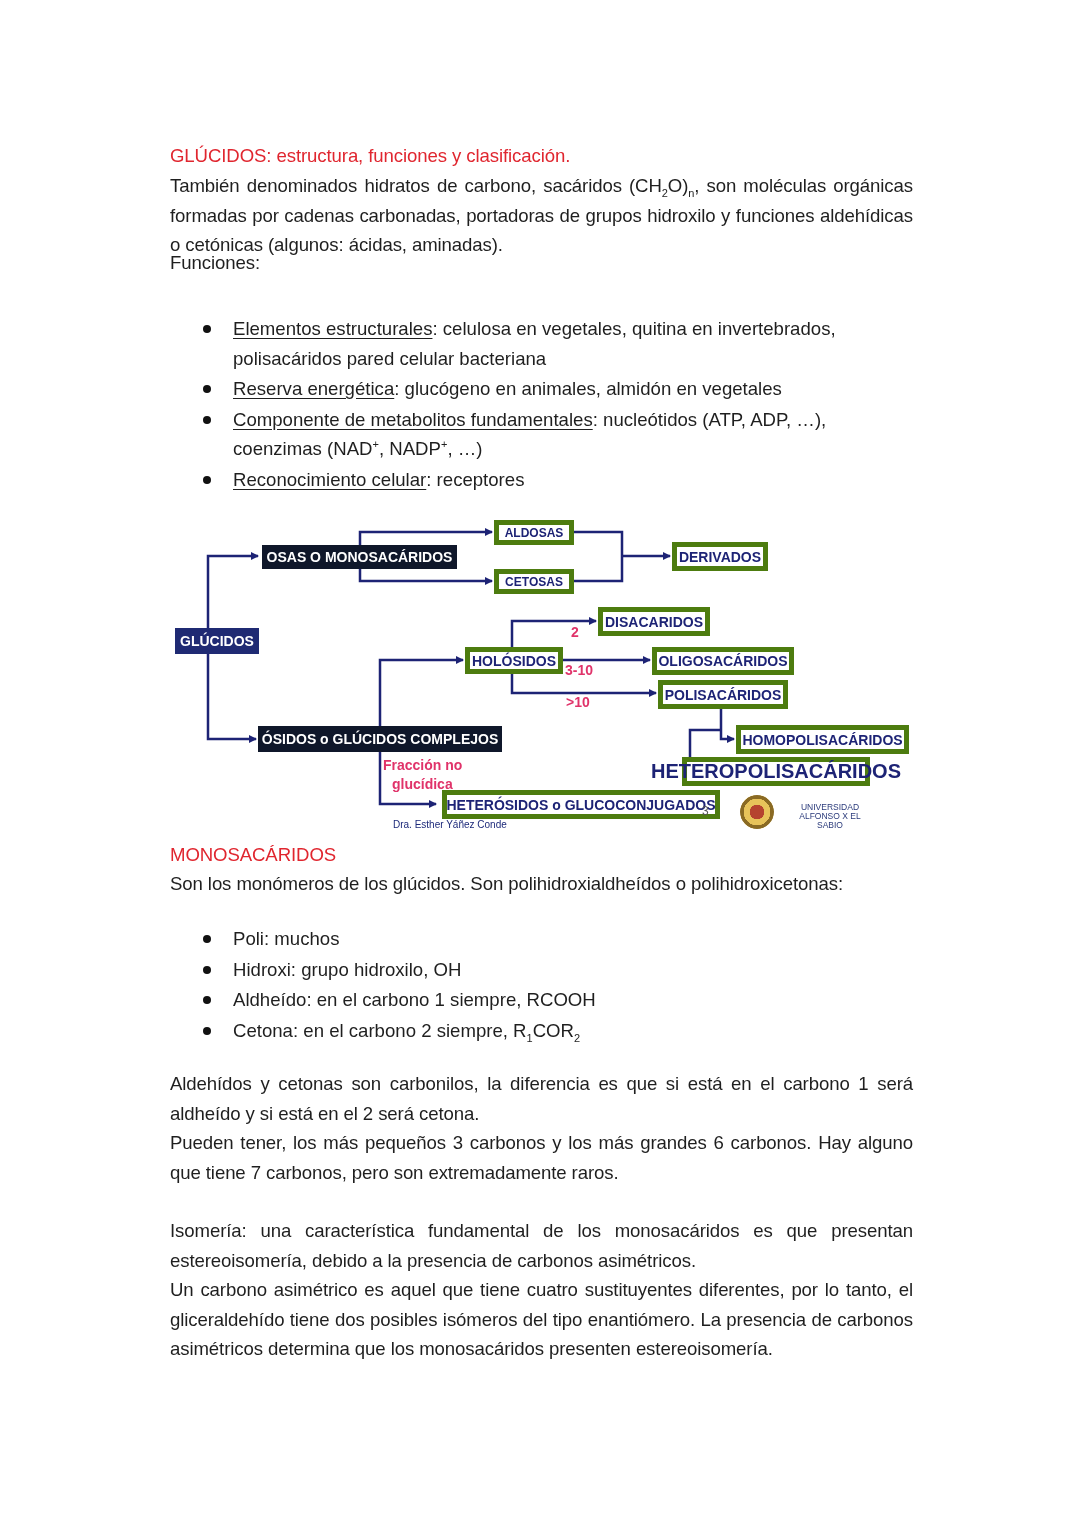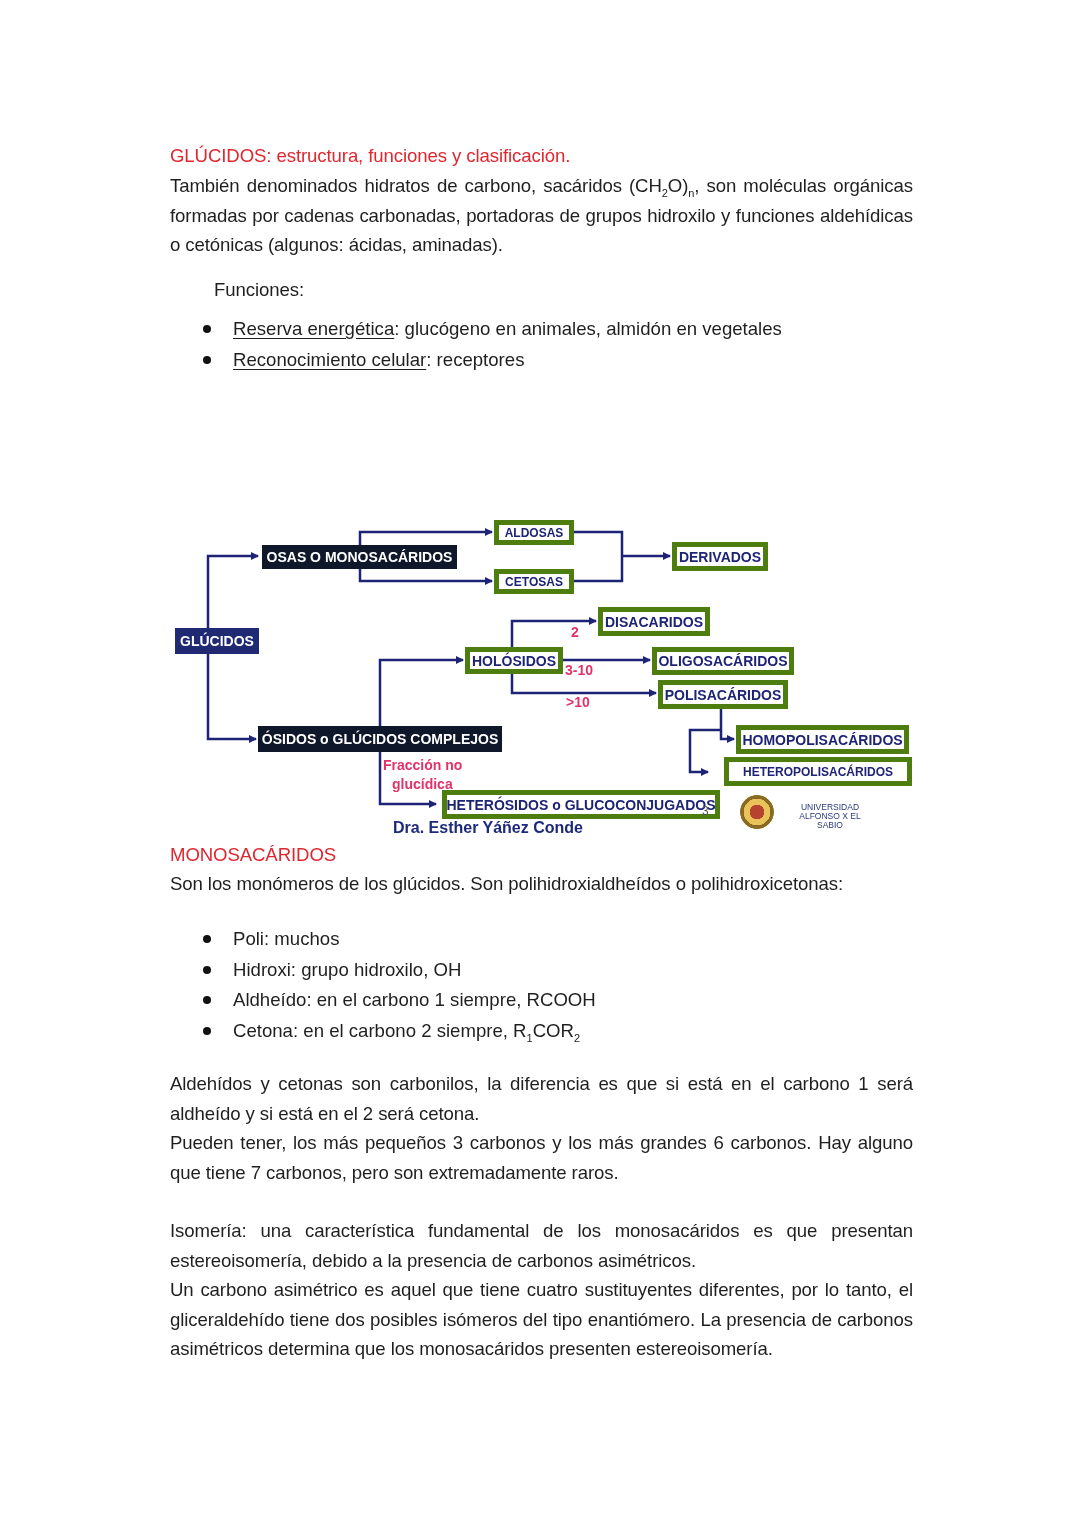--- a/index.html
+++ b/index.html
@@ -22,38 +22,40 @@
   .diagram { position: absolute; left: 170px; top: 510px; width: 750px; height: 330px; }
   .diagram svg { position: absolute; left: 0; top: 0; }
   .box { position: absolute; box-sizing: border-box; font-family: "Liberation Sans", sans-serif;
          font-weight: bold; display: flex; align-items: center; justify-content: center;
          white-space: nowrap; }
   .box.filled { background: #0f172a; color: #ffffff; }
   .box.dark { background: #1f2a73; color: #ffffff; }
   .box.outline { background: #ffffff; border: 5px solid #4d7c0f; color: #1d2375; }
   .lbl { position: absolute; font-weight: bold; color: #e0336a; font-size: 14px; white-space: nowrap;
          font-family: "Liberation Sans", sans-serif; }
-  .author { position: absolute; font-weight: bold; color: #1d2a7a; font-size: 16px; white-space: nowrap; }
+  .author { position: absolute; font-weight: normal; color: #1d2a7a; font-size: 10px; white-space: nowrap; }
   .univ { position: absolute; font-size: 8.5px; color: #2a3a7a; line-height: 9px; text-align: center; }
   .crest { position: absolute; width: 34px; height: 34px; border-radius: 50%;
            background: radial-gradient(circle at 50% 50%, #b5432f 0 30%, #e7c35a 31% 55%, #8a6a23 56% 70%, #e8c75b 71% 100%); }
 </style>
 </head>
 <body>
 
 <div class="page">
 
   <div class="txt heading" style="top:141px;">GLÚCIDOS: estructura, funciones y clasificación.</div>
 
   <div class="txt just" style="top:171px;"><span>También denominados hidratos de carbono, sacáridos (CH</span><sub>2</sub><span>O)</span><sub>n</sub><span>, son moléculas orgánicas formadas por cadenas carbonadas, portadoras de grupos hidroxilo y funciones aldehídicas o cetónicas (algunos: ácidas, aminadas).</span></div>
 
-  <div class="txt" style="top:275px;margin-left:44px;">Funciones:</div>
+  <div class="txt" style="top:248px;">Funciones:</div>
 
   <ul class="bl" style="top:314px;">
+    <li><span class="u">Elementos estructurales</span><span>: celulosa en vegetales, quitina en invertebrados, polisacáridos pared celular bacteriana</span></li>
     <li><span class="u">Reserva energética</span><span>: glucógeno en animales, almidón en vegetales</span></li>
+    <li><span class="u">Componente de metabolitos fundamentales</span><span>: nucleótidos (ATP, ADP, …), coenzimas (NAD</span><sup>+</sup><span>, NADP</span><sup>+</sup><span>, …)</span></li>
     <li><span class="u">Reconocimiento celular</span><span>: receptores</span></li>
   </ul>
 
   <div class="diagram">
     <svg width="750" height="330" viewBox="0 0 750 330">
       <defs>
         <marker id="ah" markerWidth="8" markerHeight="8" refX="7" refY="4" orient="auto" markerUnits="userSpaceOnUse">
           <path d="M0,0 L8,4 L0,8 z" fill="#1d2375"></path>
         </marker>
       </defs>
@@ -87,21 +89,21 @@
     <div class="box outline" style="left:324px; top:10px; width:80px; height:25px; font-size:12px;">ALDOSAS</div>
     <div class="box outline" style="left:324px; top:59px; width:80px; height:25px; font-size:12px;">CETOSAS</div>
     <div class="box outline" style="left:502px; top:32px; width:96px; height:29px; font-size:14px;">DERIVADOS</div>
 
     <div class="box filled" style="left:88px; top:216px; width:244px; height:26px; font-size:14px;">ÓSIDOS o GLÚCIDOS COMPLEJOS</div>
     <div class="box outline" style="left:295px; top:137px; width:98px; height:27px; font-size:14px;">HOLÓSIDOS</div>
     <div class="box outline" style="left:428px; top:97px; width:112px; height:29px; font-size:14px;">DISACARIDOS</div>
     <div class="box outline" style="left:482px; top:137px; width:142px; height:28px; font-size:14px;">OLIGOSACÁRIDOS</div>
     <div class="box outline" style="left:488px; top:170px; width:130px; height:29px; font-size:14px;">POLISACÁRIDOS</div>
     <div class="box outline" style="left:566px; top:215px; width:173px; height:29px; font-size:14px;">HOMOPOLISACÁRIDOS</div>
-    <div class="box outline" style="left:554px; top:247px; width:188px; height:29px; font-size:12px;">HETEROPOLISACÁRIDOS</div>
+    <div class="box outline" style="left:512px; top:247px; width:188px; height:29px; font-size:20px;">HETEROPOLISACÁRIDOS</div>
     <div class="box outline" style="left:272px; top:280px; width:278px; height:29px; font-size:14px;">HETERÓSIDOS o GLUCOCONJUGADOS</div>
 
     <div class="lbl" style="left:401px; top:114px;">2</div>
     <div class="lbl" style="left:395px; top:152px;">3-10</div>
     <div class="lbl" style="left:396px; top:184px;">&gt;10</div>
     <div class="lbl" style="left:213px; top:247px;">Fracción no</div>
     <div class="lbl" style="left:222px; top:266px;">glucídica</div>
     <div style="position:absolute; left:532px; top:294px; font-size:12px; color:#555;">3</div>
     <div class="author" style="left:223px; top:309px;">Dra. Esther Yáñez Conde</div>
 

